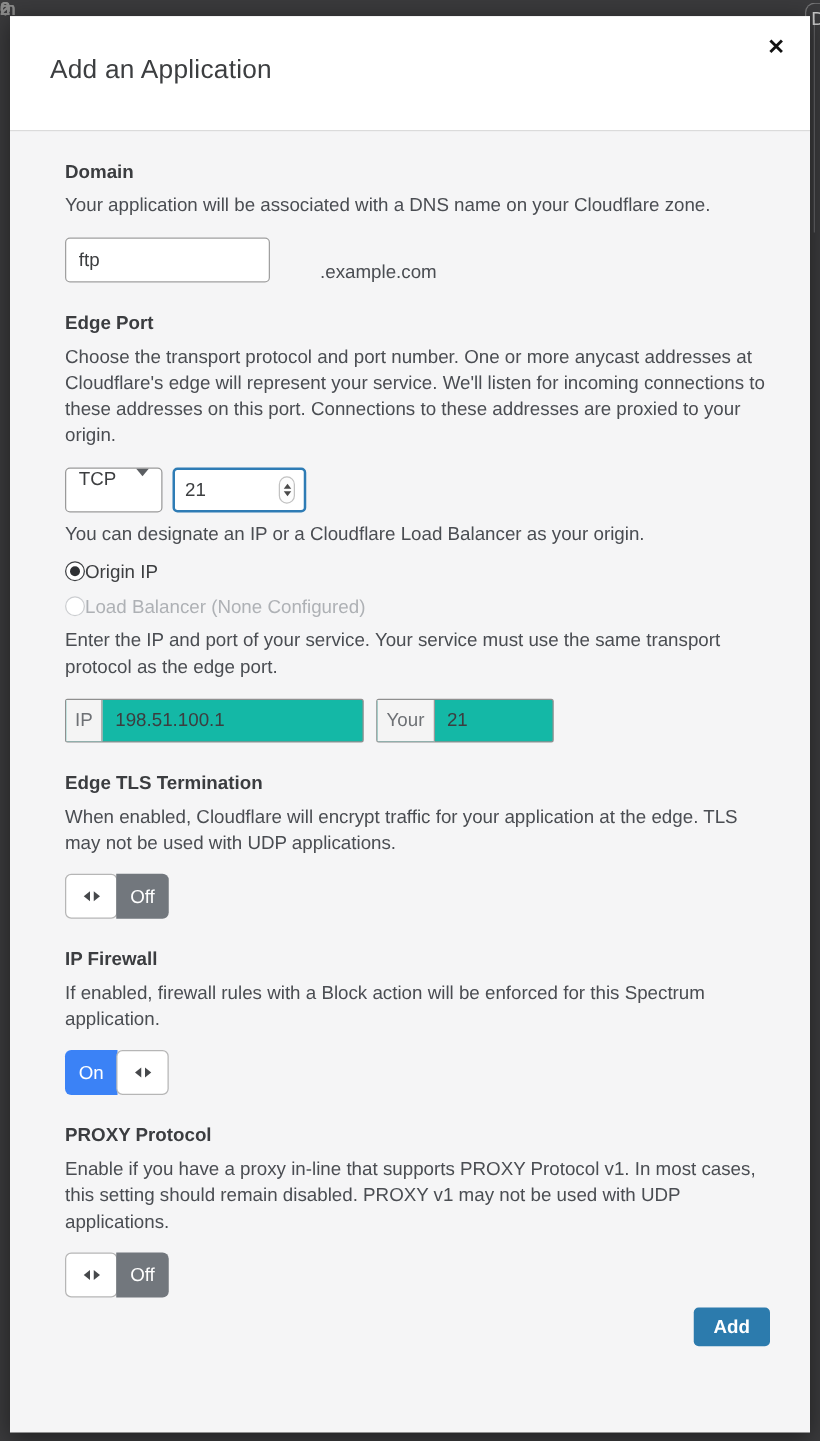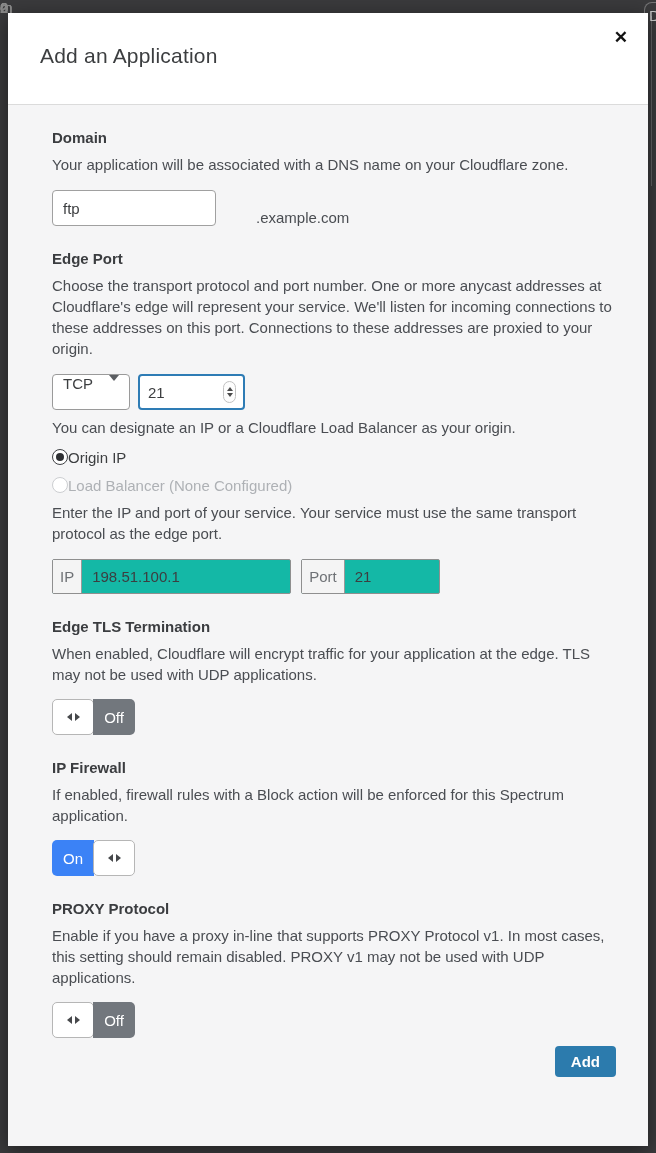--- a/index.html
+++ b/index.html
@@ -169,21 +169,21 @@
       <span class="radio disabled"></span>
       <span class="radio-label disabled">Load Balancer (None Configured)</span>
     </div>
     <p class="desc">Enter the IP and port of your service. Your service must use the same transport protocol as the edge port.</p>
     <div class="ipport-row">
       <div class="prefix-group ip-group">
         <span class="prefix">IP</span>
         <input type="text" value="198.51.100.1" style="">
       </div>
       <div class="prefix-group port-group">
-        <span class="prefix">Port</span>
+        <span class="prefix">Your</span>
         <input type="text" value="21" style="">
       </div>
     </div>
 
     
     <h2 class="sec">Edge TLS Termination</h2>
     <p class="desc">When enabled, Cloudflare will encrypt traffic for your application at the edge. TLS may not be used with UDP applications.</p>
     <div class="toggle off">
       <span class="toggle-handle">
         <span class="arr-l"></span>

